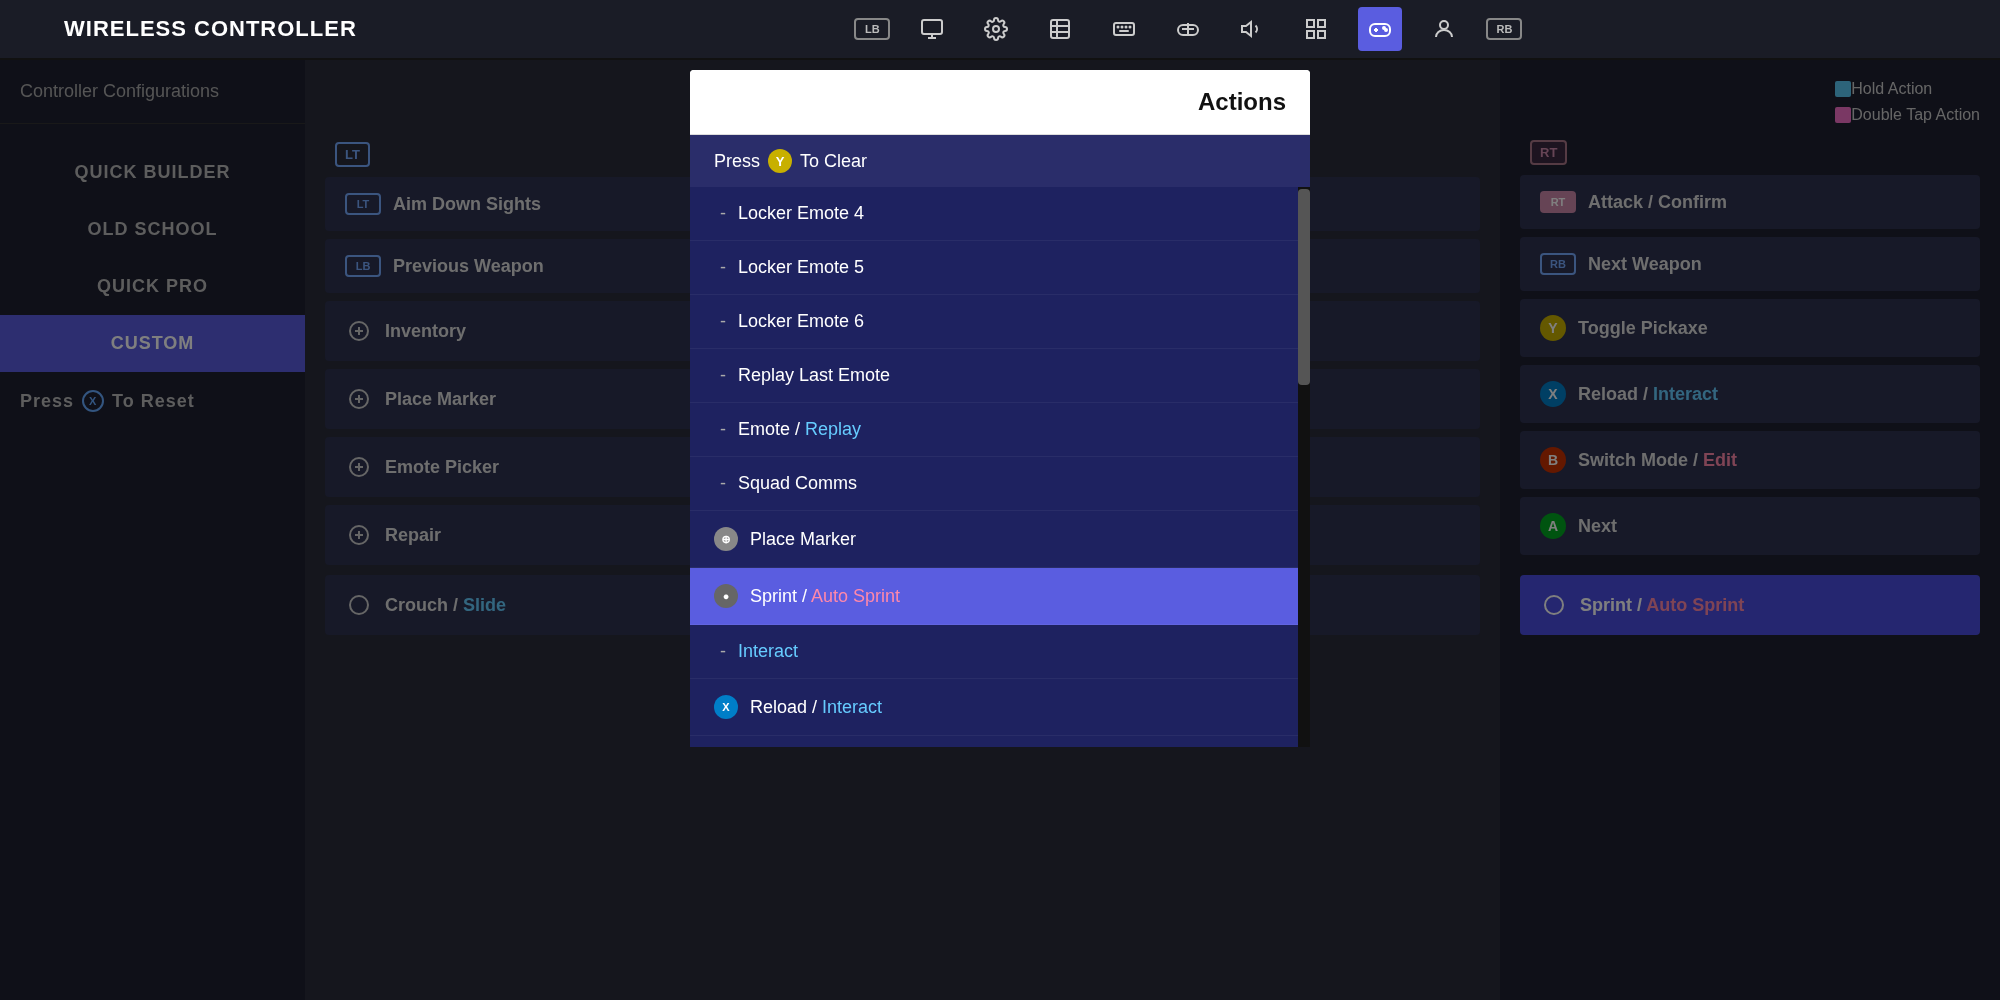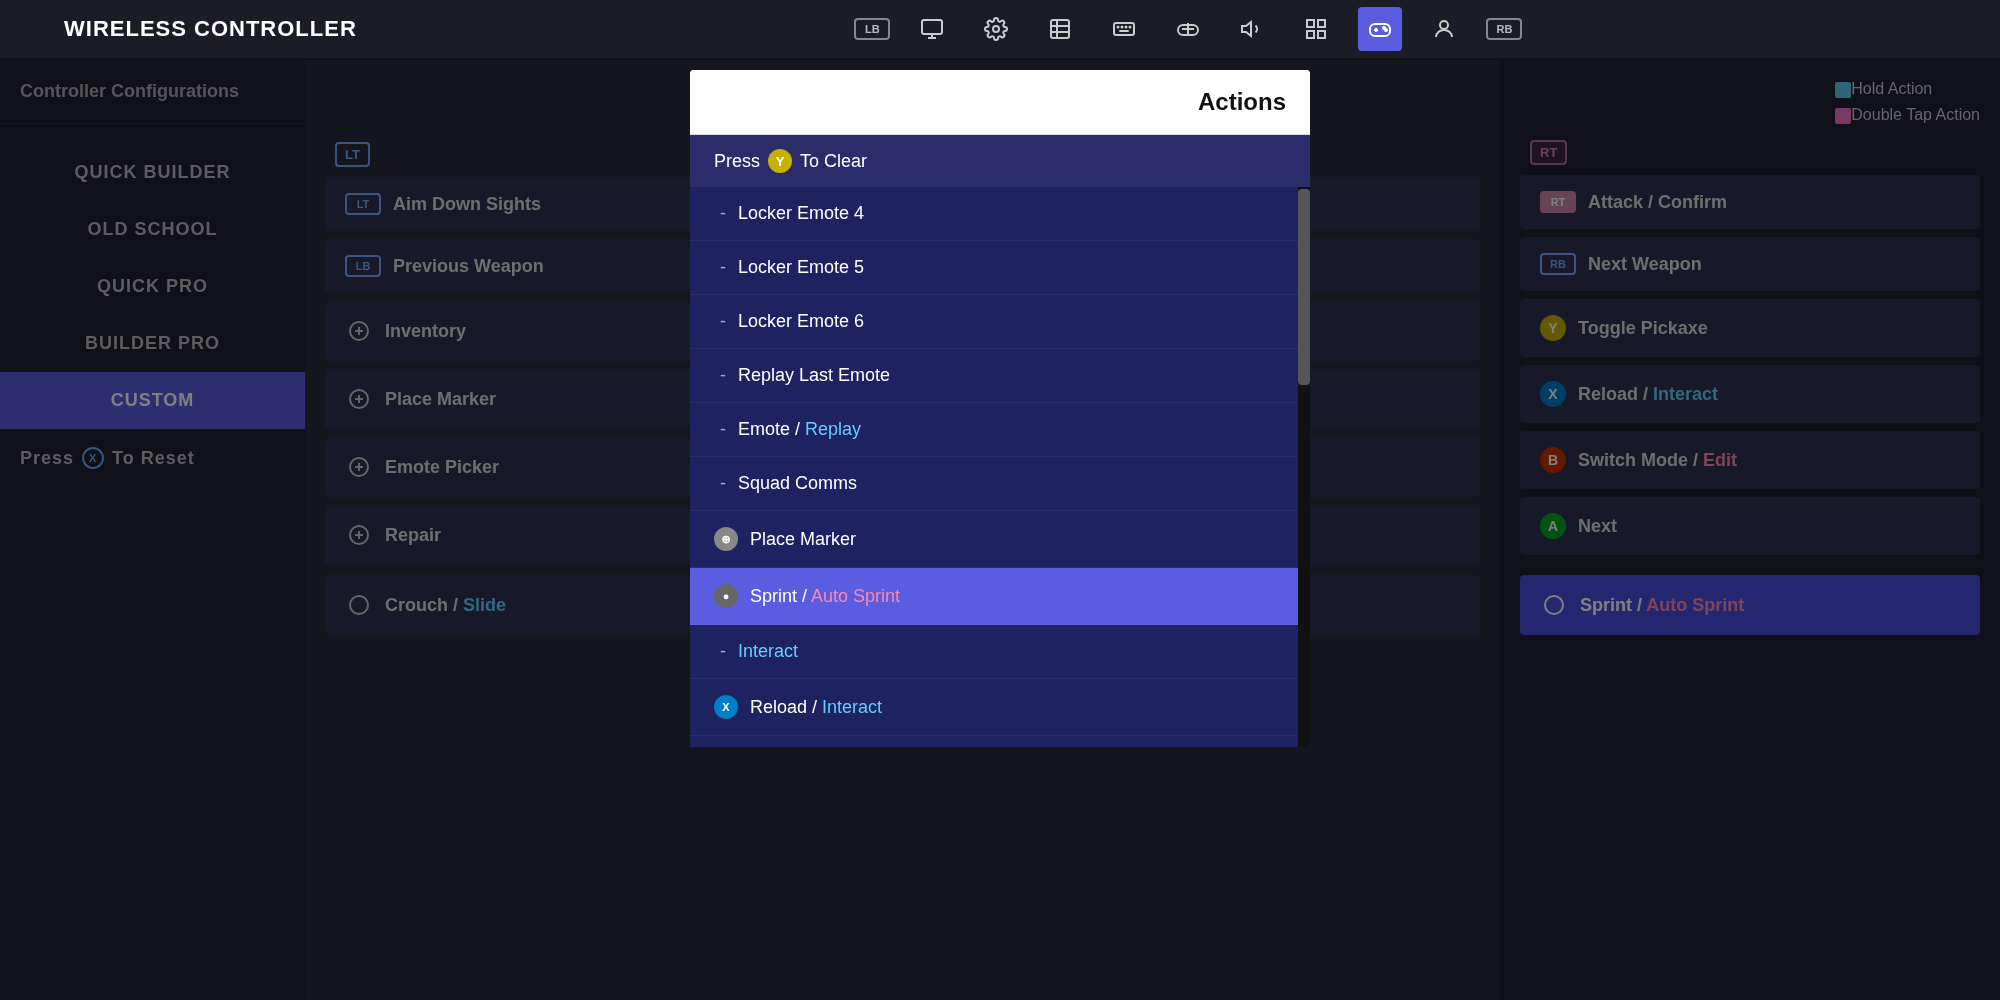--- a/index.html
+++ b/index.html
@@ -79,21 +79,21 @@
       width: 305px;
       background: #1e2030;
       display: flex;
       flex-direction: column;
       padding: 20px 0;
       flex-shrink: 0;
     }
     .sidebar-header {
       color: #aaa;
       font-size: 18px;
-      font-weight: bold;
+      font-weight: normal;
       padding: 0 20px 20px 20px;
       border-bottom: 1px solid #333;
       line-height: 1.3;
     }
     .sidebar-items {
       display: flex;
       flex-direction: column;
       margin-top: 20px;
     }
     .sidebar-item {
@@ -208,21 +208,21 @@
     .legend {
       position: absolute;
       top: 20px;
       right: 20px;
       display: flex;
       flex-direction: column;
       gap: 8px;
     }
     .legend-item {
       display: flex;
-      align-items: flex-end;
+      align-items: center;
       gap: 0;
       color: #ccc;
       font-size: 16px;
     }
     .legend-color {
       width: 16px;
       height: 16px;
       border-radius: 2px;
     }
 
@@ -475,21 +475,20 @@
 
   <div class="sidebar">
     <div class="sidebar-header">
       <span>Controller
 Configurations</span>
     </div>
     <div class="sidebar-items">
       <div class="sidebar-item">QUICK BUILDER</div>
       <div class="sidebar-item">OLD SCHOOL</div>
       <div class="sidebar-item">QUICK PRO</div>
-      <div class="sidebar-item">BUILDER PRO</div>
       <div class="sidebar-item active">CUSTOM</div>
     </div>
     <div class="sidebar-reset">
       <span>Press</span>
       <span class="btn-circle">X</span>
       <span>To Reset</span>
     </div>
   </div>
 
   <div class="middle-content">

